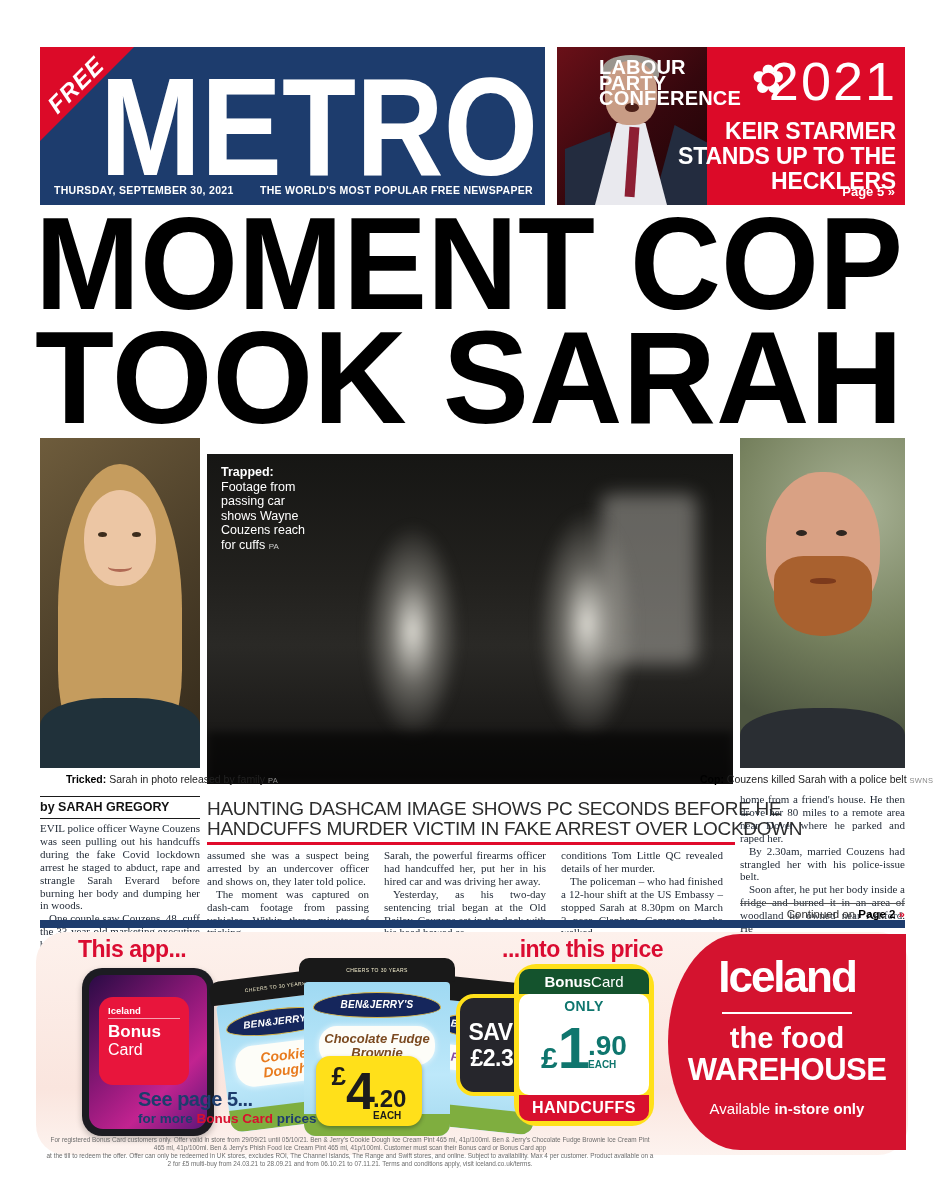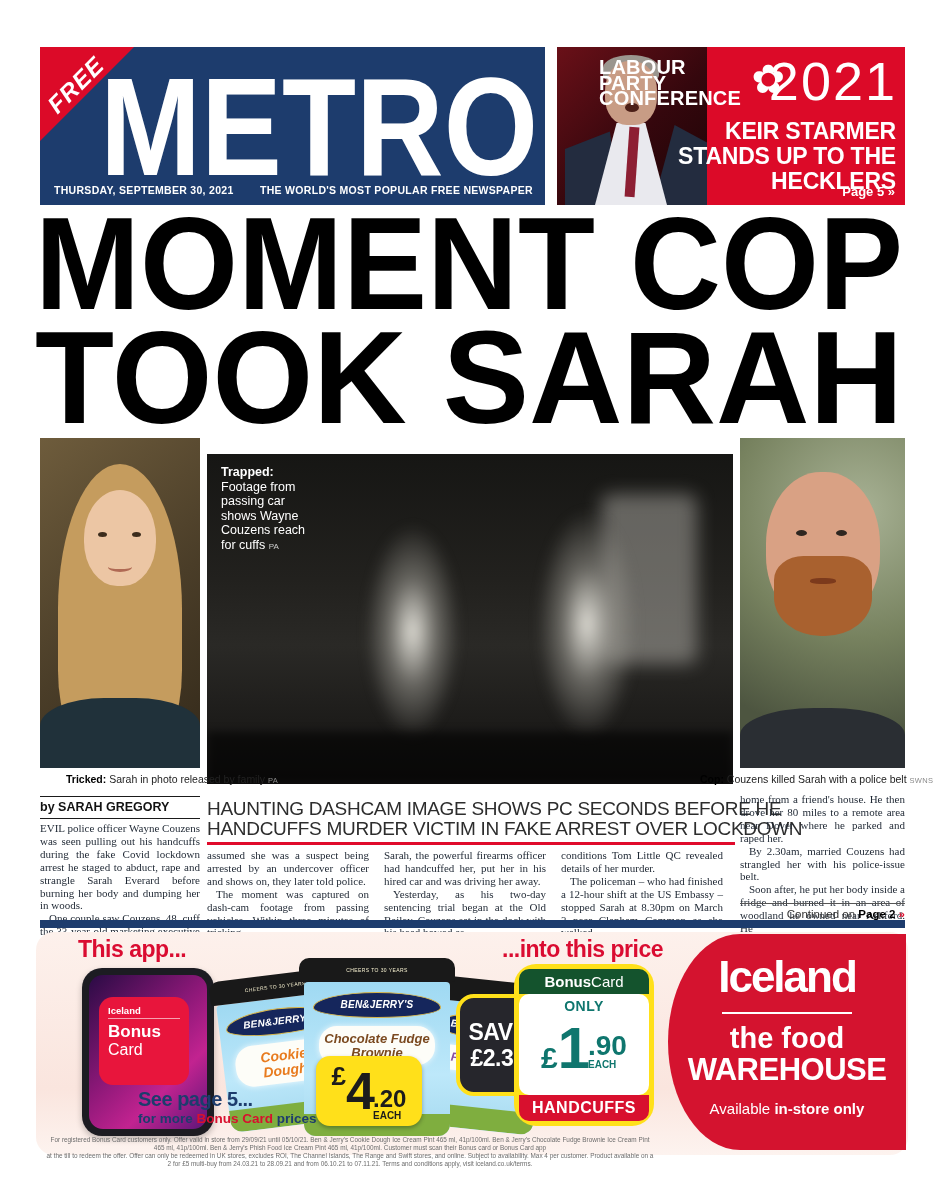--- a/index.html
+++ b/index.html
@@ -106,21 +106,21 @@
   .col4 { left:561px; top:849px; }
   .col5 { left:740px; top:793px; width:165px; }
   .continued { position:absolute; left:740px; top:903px; width:165px;
     border-top:1px solid #555; padding-top:4px; text-align:right;
     font-size:11.5px; color:#333; cursor:pointer; }
   .continued b { color:#000; }
   .continued .arr { color:#e00a2b; font-weight:bold; }
   .navy-bar { position:absolute; left:40px; top:920px; width:865px; height:8px; background:#1d3c6d; }
   
   .ad { position:absolute; left:36px; top:932px; width:872px; height:223px;
-    background:linear-gradient(180deg,#fdf1ec 0%, #fae5de 70%, #fdf3ef 100%); border-radius:18px; }
+    background:linear-gradient(180deg,#fdf1ec 0%, #fae5de 70%, #fdf3ef 100%); border-radius:30px; }
   .ad-label { position:absolute; color:#da0c31; font-weight:bold; font-size:23px; letter-spacing:-0.5px; }
   .phone { position:absolute; left:46px; top:36px; width:132px; height:168px;
     background:#1c1c22; border-radius:20px; padding:7px; box-shadow:0 3px 6px rgba(0,0,0,.25); }
   .phone-screen { width:100%; height:100%; border-radius:14px; overflow:hidden; position:relative;
     background:linear-gradient(135deg,#2a0b45 0%,#8d1878 45%,#c22390 70%,#5c1679 100%); }
   .bonus-card-app { position:absolute; left:10px; top:22px; width:90px; height:88px;
     background:#e8153c; border-radius:14px; color:#fff; padding:8px 9px; }
   .bca-brand { font-size:9.5px; font-weight:bold; border-bottom:1px solid rgba(255,255,255,.6);
     padding-bottom:2px; margin-bottom:4px; }
   .bca-l1 { font-size:17px; font-weight:bold; line-height:18px; }

